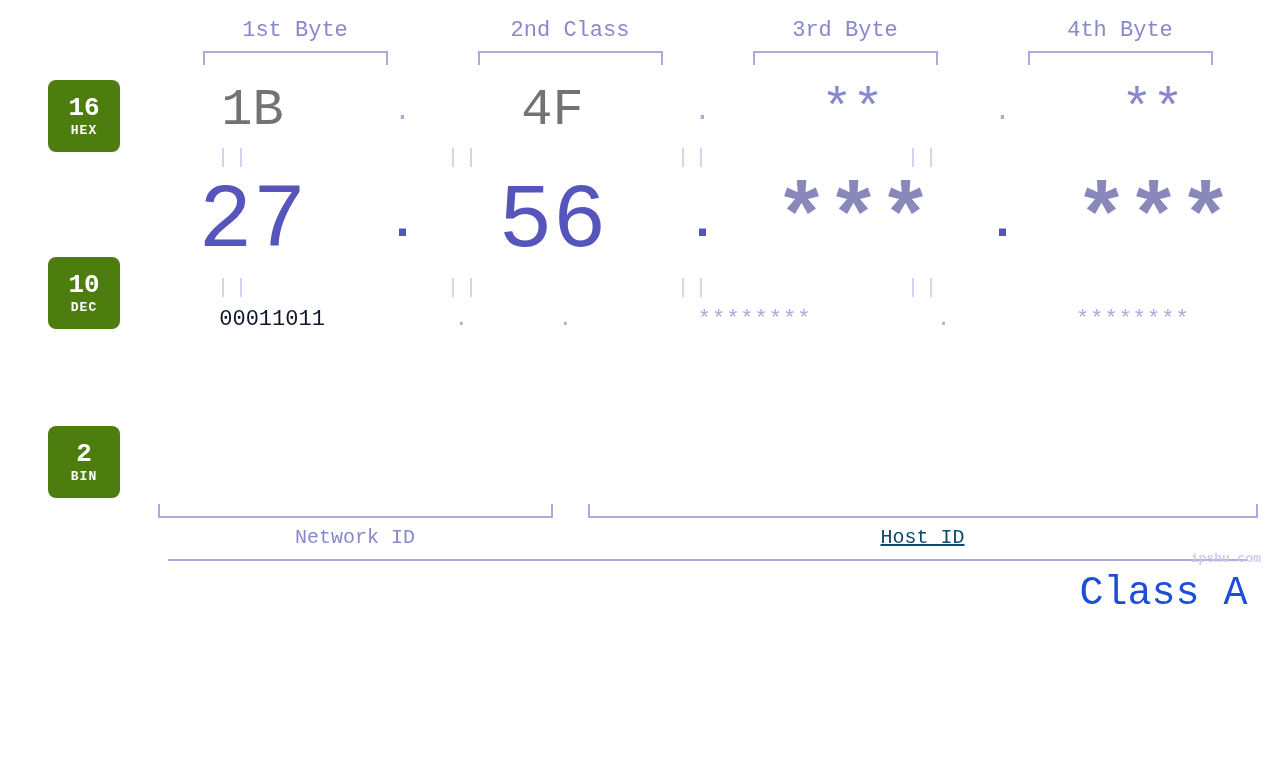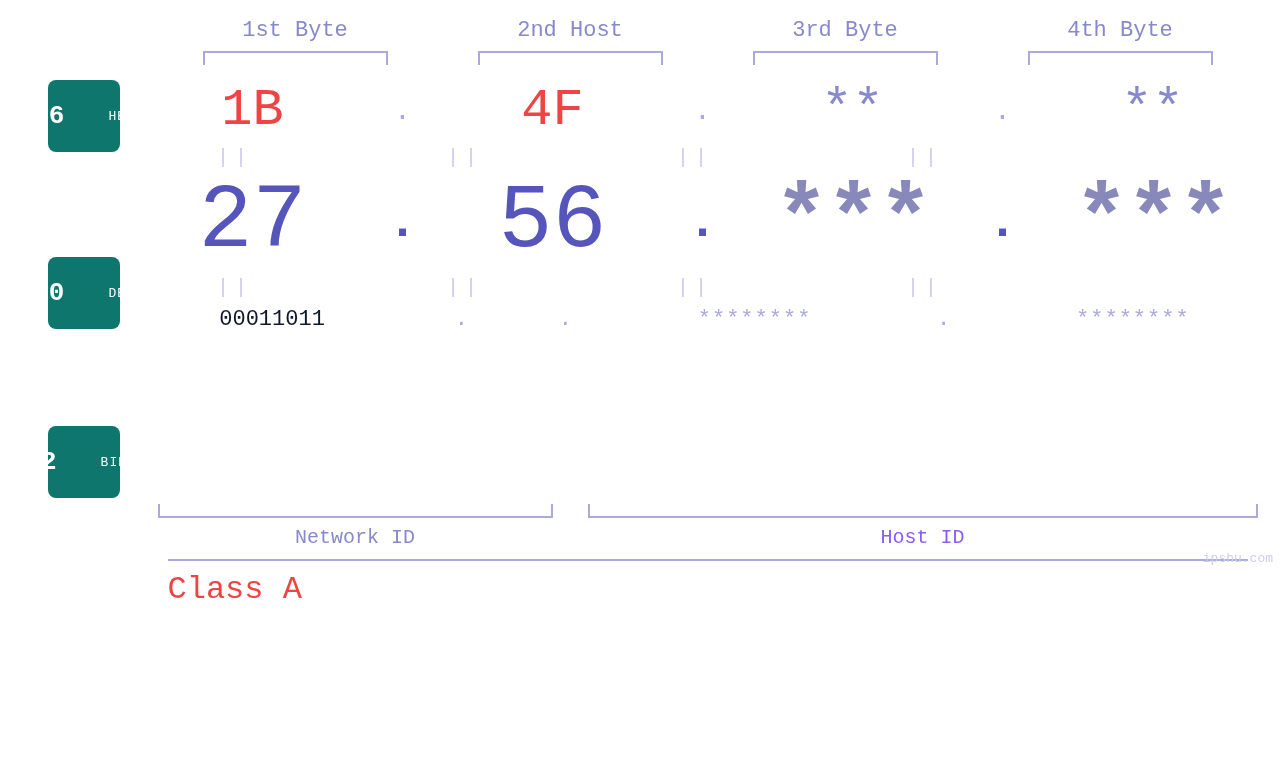--- a/index.html
+++ b/index.html
@@ -52,41 +52,40 @@
       width: 185px;
       height: 14px;
       border-top: 2px solid #aaaadd;
       border-left: 2px solid #aaaadd;
       border-right: 2px solid #aaaadd;
     }
 
     .badge {
       width: 72px;
       height: 72px;
-      background: #0f766e;
+      background: #4d7c0f;
       border-radius: 8px;
       display: flex;
-      flex-direction: row;
+      flex-direction: column;
       align-items: center;
       justify-content: center;
       color: white;
       margin-bottom: 0px;
     }
 
     .badge-num {
       font-size: 26px;
       font-weight: bold;
       line-height: 1.1;
     }
 
     .badge-label {
       font-size: 13px;
-      font-weight: normal;
+      font-weight: bold;
       letter-spacing: 1px;
-      padding-left: 44px;
     }
 
     
     .value-row {
       display: flex;
       align-items: center;
       justify-content: space-around;
       width: 100%;
     }
 
@@ -98,21 +97,21 @@
     .dot {
       color: #6666cc;
       font-size: 28px;
       width: 30px;
       text-align: center;
     }
 
     
     .hex-value {
       font-size: 52px;
-      color: #ef4444;
+      color: #737373;
       font-family: 'Courier New', Courier, monospace;
       line-height: 1;
     }
 
     .hex-dot {
       color: #aaaadd;
       font-size: 28px;
     }
 
     
@@ -202,53 +201,55 @@
       width: 395px;
       text-align: center;
       color: #8888cc;
       font-size: 20px;
       font-family: 'Courier New', Courier, monospace;
     }
 
     .host-id-label {
       width: 670px;
       text-align: center;
-      color: #8b5cf6;
+      color: #0c4a6e;
       font-size: 20px;
       font-family: 'Courier New', Courier, monospace;
+      text-decoration: underline;
     }
 
     
     .big-bottom-bracket {
       width: 1080px;
       margin-left: 130px;
       margin-top: 10px;
       height: 14px;
       border-bottom: 2px solid #aaaadd;
       border-left: 2px solid #aaaadd;
       border-right: 2px solid #aaaadd;
     }
 
     .class-label {
       width: 1080px;
       margin-left: 130px;
-      text-align: left;
-      color: #ef4444;
-      font-size: 32px;
+      text-align: right;
+      color: #1d4ed8;
+      font-size: 40px;
       font-family: 'Courier New', Courier, monospace;
       margin-top: 10px;
     }
 
     .watermark {
       position: absolute;
       bottom: 12px;
-      right: 12px;
+      right: 24px;
       color: #ccccee;
       font-size: 13px;
       font-family: 'Courier New', Courier, monospace;
+      font-weight: bold;
     }
 
     
     .masked {
       color: #8888cc;
       font-size: 52px;
       font-family: 'Courier New', Courier, monospace;
       line-height: 1;
     }
 
@@ -268,21 +269,21 @@
       letter-spacing: 1px;
     }
   </style>
 </head>
 <body>
 
 <div class="container">
 
   <div class="header-row">
     <div class="byte-label">1st Byte</div>
-    <div class="byte-label">2nd Host</div>
+    <div class="byte-label">2nd Class</div>
     <div class="byte-label">3rd Byte</div>
     <div class="byte-label">4th Byte</div>
   </div>
 
   <div class="brackets-row">
     <div class="bracket-top"></div>
     <div class="bracket-top"></div>
     <div class="bracket-top"></div>
     <div class="bracket-top"></div>
   </div>
@@ -387,21 +388,21 @@
       </div>
 
     </div>
   </div>
 
   <div style="display:flex; width:1100px; margin-left:130px; margin-top:6px; gap: 35px;">
     <div class="bracket-bottom-left"></div>
     <div class="bracket-bottom-right"></div>
   </div>
 
-  <div style="display:flex; width:1100px; margin-left:130px; margin-top:8px; gap: 35px;">
+  <div style="display:flex; width:1100px; margin-left:130px; margin-top:8px;  justify-content: space-between;">
     <div class="network-id-label">Network ID</div>
     <div class="host-id-label">Host ID</div>
   </div>
 
   <div class="big-bottom-bracket"></div>
 
   <div class="class-label">Class A</div>
 
   <div class="watermark">ipshu.com</div>
 

